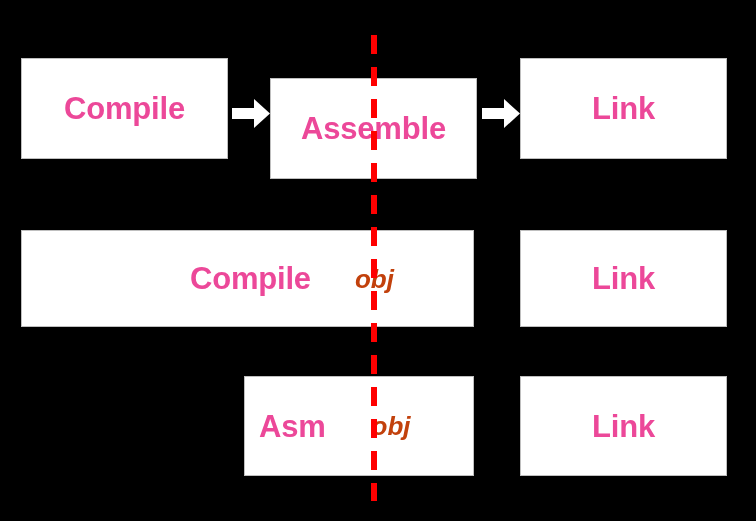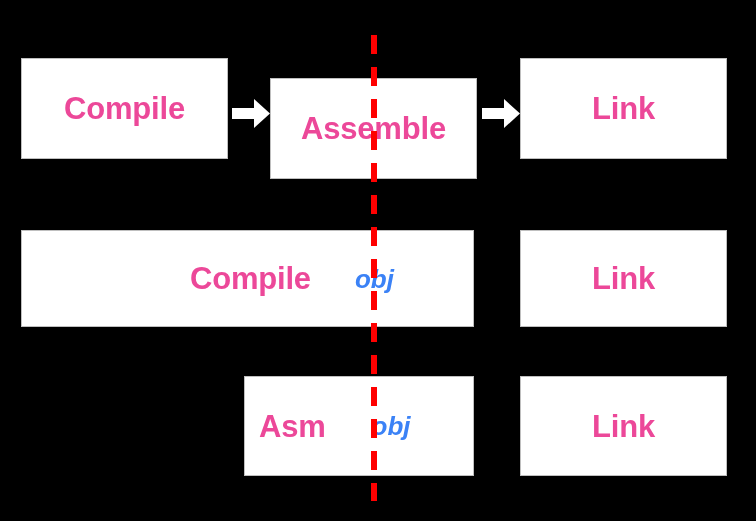--- a/index.html
+++ b/index.html
@@ -29,21 +29,21 @@
   .stage-label {
     color: #ec4899;
     font-weight: bold;
     font-size: 31px;
     line-height: 1;
     letter-spacing: -0.2px;
     white-space: nowrap;
   }
 
   .obj-label {
-    color: #3b82f6;
+    color: #c2410c;
     font-weight: bold;
     font-style: italic;
     font-size: 26px;
     line-height: 1;
     white-space: nowrap;
   }
 
   
   #box-compile-1 { left: 21px;  top: 58px;  width: 207px; height: 101px; justify-content: center; }
   #box-assemble  { left: 270px; top: 58px;  width: 207px; height: 101px; justify-content: center; margin-top: 20px; }

